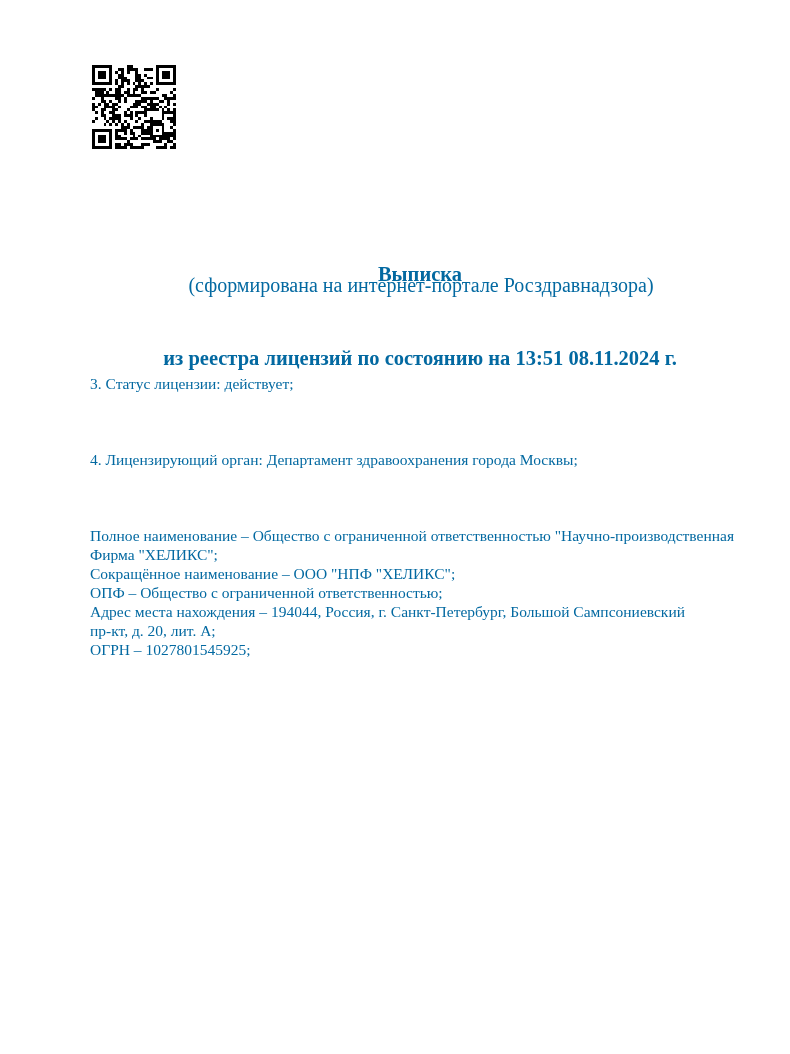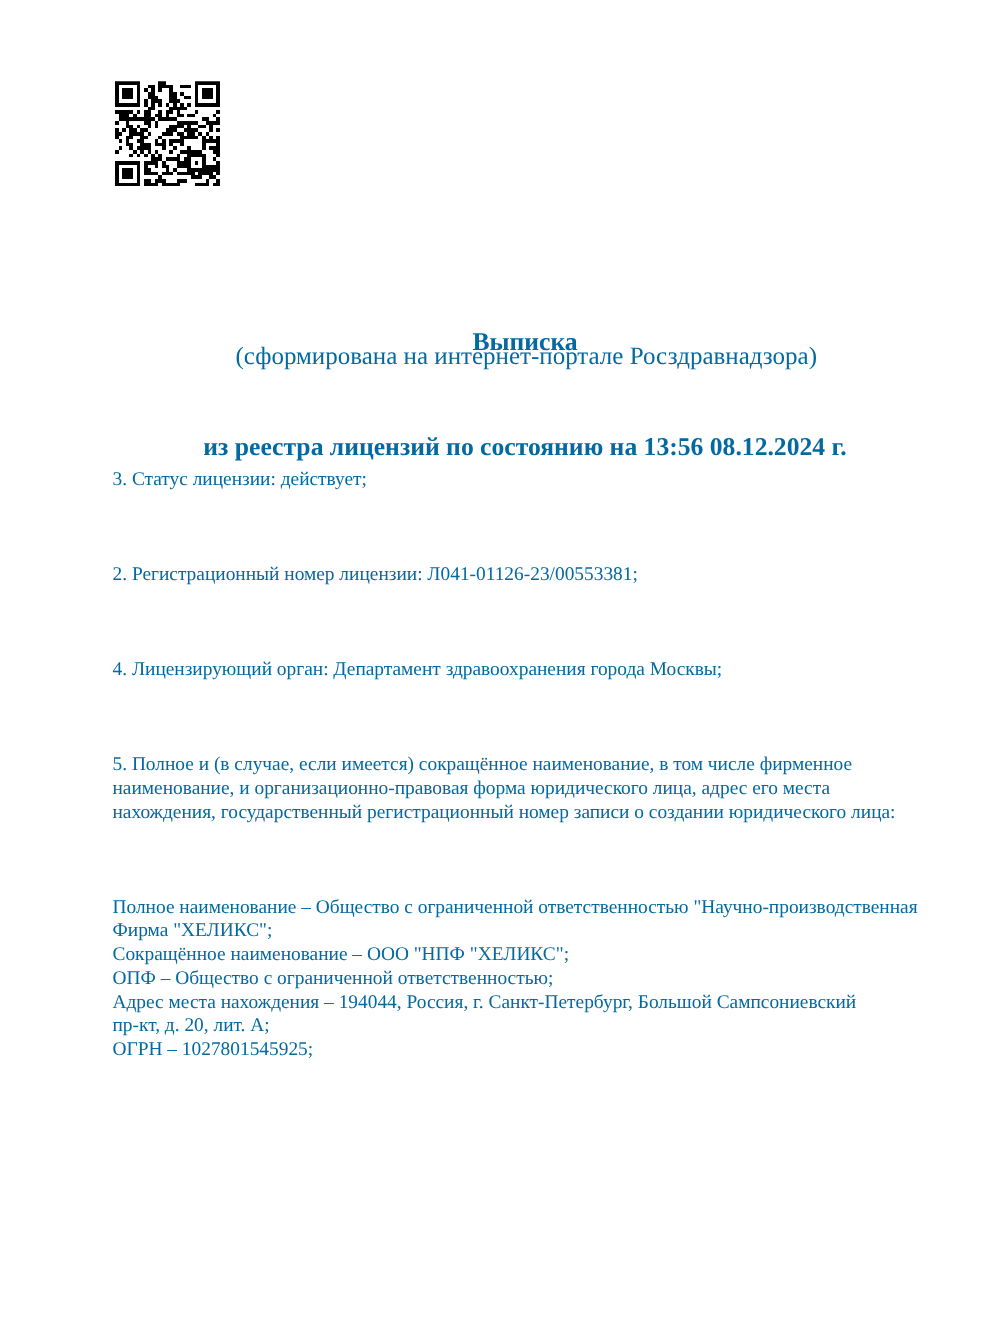--- a/index.html
+++ b/index.html
@@ -389,32 +389,28 @@
       <rect x="0" y="22" width="7" height="7" fill="#000000"></rect>
       <rect x="1" y="23" width="5" height="5" fill="#ffffff"></rect>
       <rect x="2" y="24" width="3" height="3" fill="#000000"></rect>
       <rect x="20" y="20" width="5" height="5" fill="#000000"></rect>
       <rect x="21" y="21" width="3" height="3" fill="#ffffff"></rect>
       <rect x="22" y="22" width="1" height="1" fill="#000000"></rect>
     </svg>
 
   <div class="title-block">
     <div>Выписка</div>
-    <div>из реестра лицензий по состоянию на 13:56 08.12.2024 г.</div>
+    <div>из реестра лицензий по состоянию на 13:51 08.11.2024 г.</div>
   </div>
 
   <div class="subtitle">(сформирована на интернет-портале Росздравнадзора)</div>
 
   <div class="doc-body">
     <p>3. Статус лицензии: действует;</p>
-    <p>2. Регистрационный номер лицензии: Л041-01126-23/00553381;</p>
     <p>4. Лицензирующий орган: Департамент здравоохранения города Москвы;</p>
-    <p>5. Полное и (в случае, если имеется) сокращённое наименование, в том числе фирменное
-наименование, и организационно-правовая форма юридического лица, адрес его места
-нахождения, государственный регистрационный номер записи о создании юридического лица:</p>
     <p>Полное наименование – Общество с ограниченной ответственностью "Научно-производственная
 Фирма "ХЕЛИКС";
 Сокращённое наименование – ООО "НПФ "ХЕЛИКС";
 ОПФ – Общество с ограниченной ответственностью;
 Адрес места нахождения – 194044, Россия, г. Санкт-Петербург, Большой Сампсониевский
 пр-кт, д. 20, лит. А;
 ОГРН – 1027801545925;</p>
     
     
   </div>

